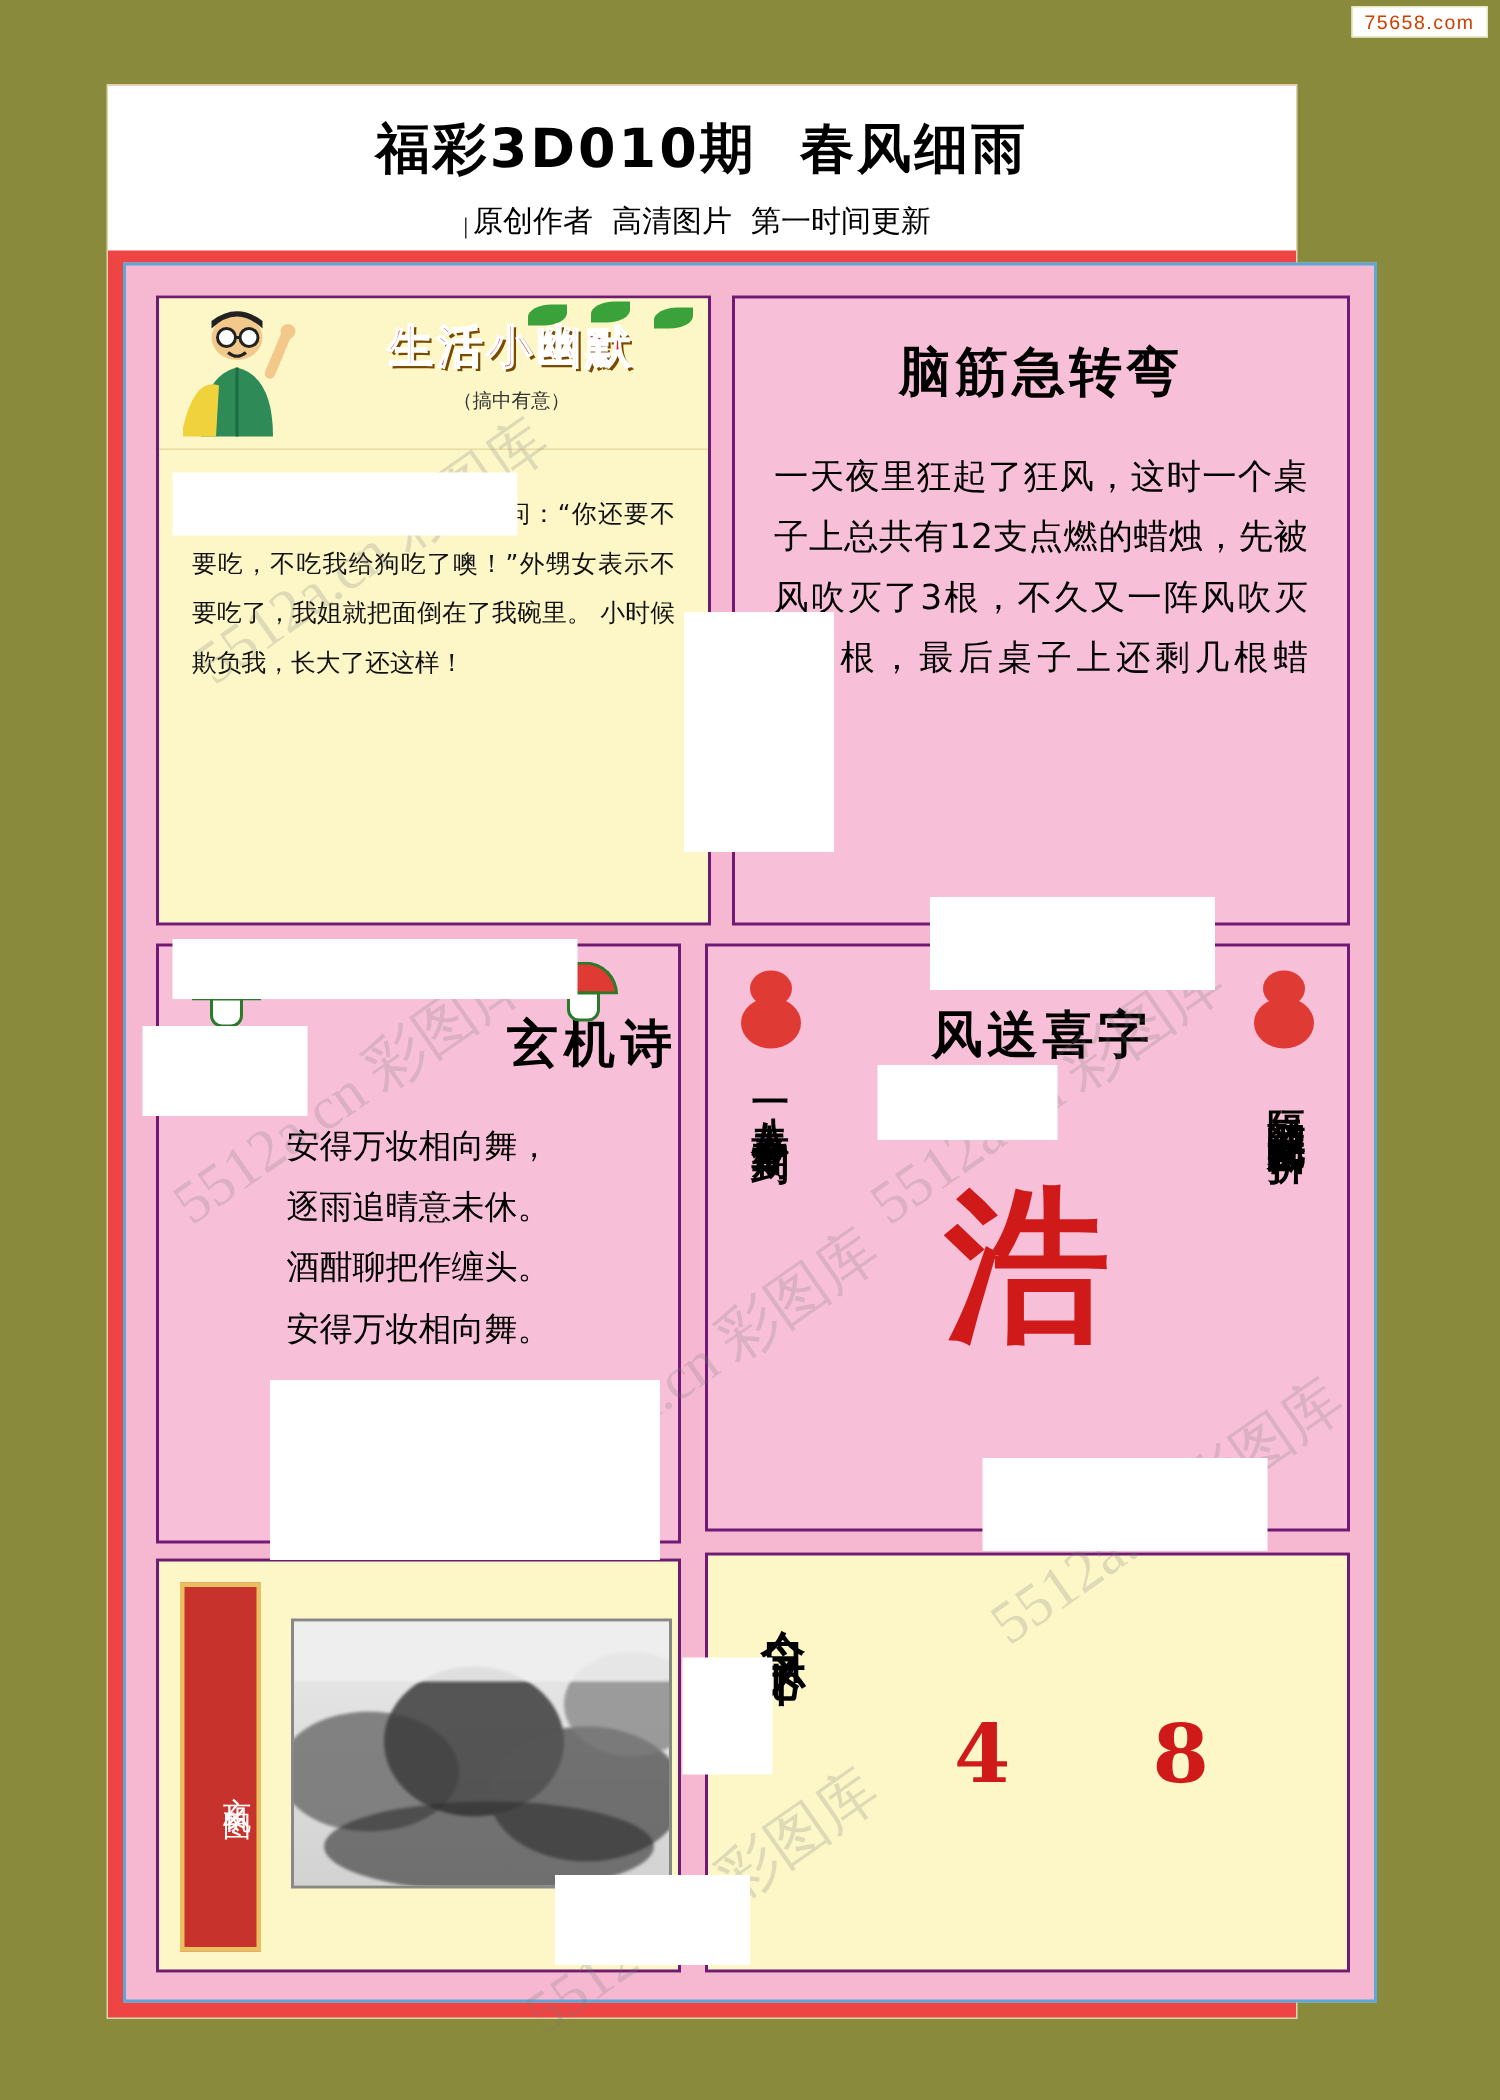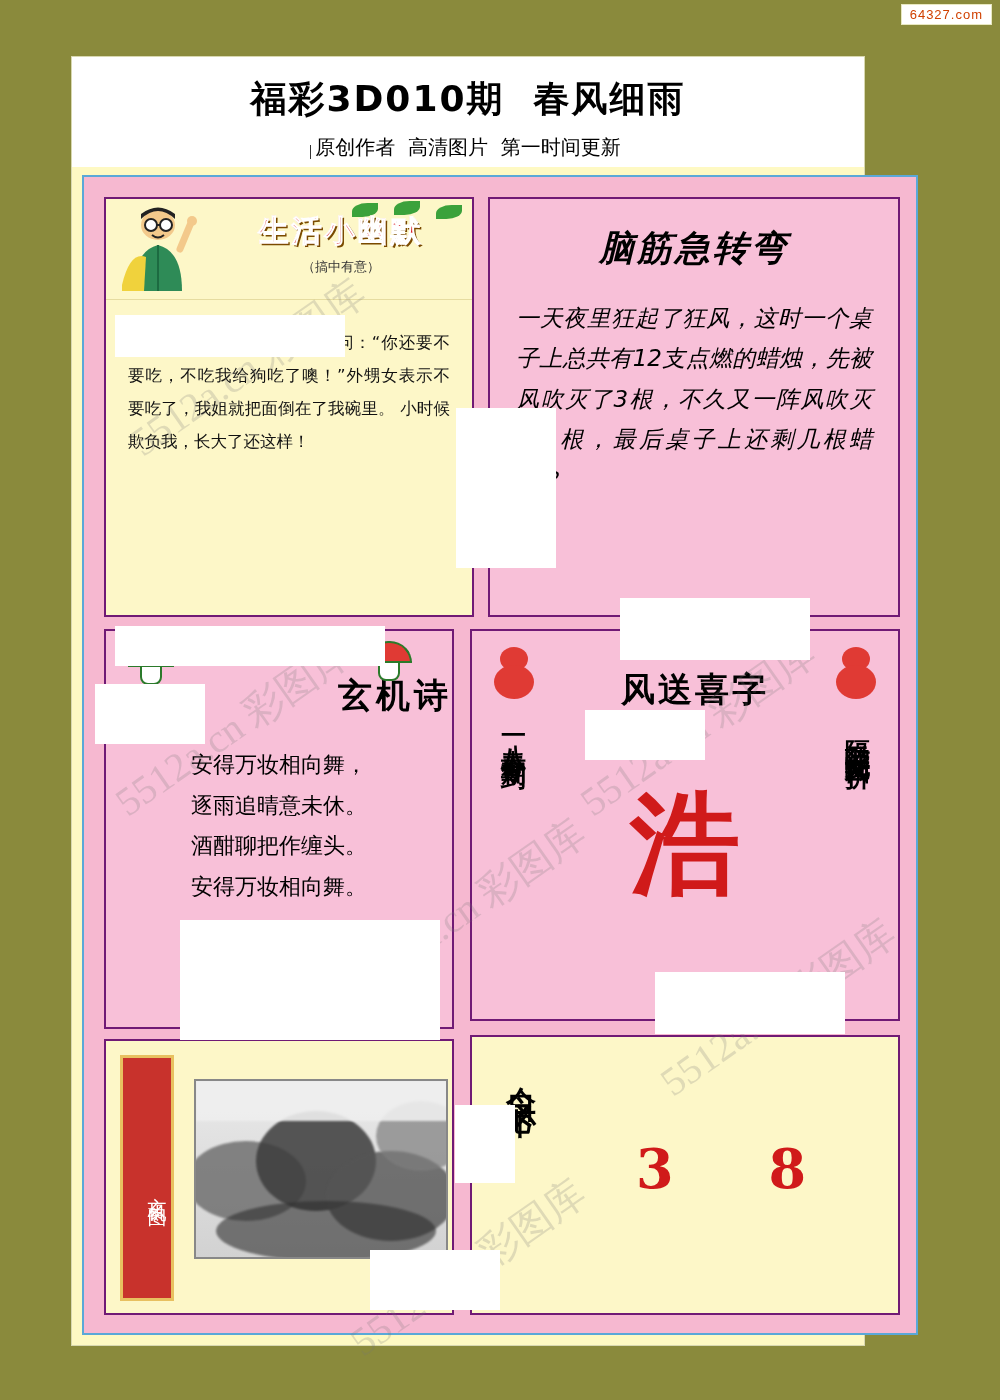--- a/index.html
+++ b/index.html
@@ -25,21 +25,21 @@
     letter-spacing: 1px;
     border: 1px solid #e8e8c0;
     z-index: 50;
   }
   .sheet {
     position: absolute;
     left: 72px;
     top: 57px;
     width: 792px;
     height: 1288px;
-    background: #fef9c3;
+    background: #ef4444;
     box-shadow: 0 0 0 1px #d8d8b0;
   }
   .title-block {
     height: 110px;
     background: #ffffff;
     text-align: center;
     padding-top: 18px;
     box-sizing: border-box;
   }
   .main-title {
@@ -139,21 +139,20 @@
     text-align: justify;
     white-space: pre-wrap;
   }
   
   .panel-riddle {
     left: 404px;
     top: 20px;
     width: 412px;
     height: 420px;
     background: #f8c0d8;
-    font-style: italic;
   }
   .riddle-title {
     text-align: center;
     font-family: "DejaVu Sans", sans-serif;
     font-size: 35px;
     font-weight: bold;
     letter-spacing: 3px;
     margin-top: 26px;
     color: #000;
   }
@@ -356,21 +355,21 @@
   
   .blk {
     position: absolute;
     background: #ffffff;
     z-index: 40;
   }
 </style>
 </head>
 <body>
 
-<div class="corner-badge">64327.com</div>
+<div class="corner-badge">75658.com</div>
 
 <div class="sheet">
 
   <div class="title-block">
     <div class="main-title">福彩3D010期  春风细雨</div>
     <div class="sub-title">原创作者  高清图片  第一时间更新</div>
   </div>
   <div class="tick"></div>
 
   <div class="board">
@@ -446,21 +445,21 @@
         <div class="ink" style="left:60px; top:30px; width:120px; height:100px; background:#3c3c3c; opacity:.85;"></div>
         <div class="ink" style="left:130px; top:70px; width:130px; height:90px; background:#555; opacity:.8;"></div>
         <div class="ink" style="left:180px; top:20px; width:90px; height:70px; background:#7e7e7e; opacity:.7;"></div>
         <div class="ink" style="left:20px; top:120px; width:220px; height:60px; background:#2e2e2e; opacity:.6;"></div>
         <div class="ink" style="left:0; top:0; width:260px; height:40px; background:#efefef; opacity:.9; border-radius:0;"></div>
       </div>
     </div>
 
     <div class="panel panel-must">
       <div class="must-vert">今日必下</div>
-      <div class="must-nums">3 8</div>
+      <div class="must-nums">4 8</div>
     </div>
 
   </div>
 </div>
 
 <div class="wm" style="left:110px; top:340px;">5512a.cn 彩图库</div>
 <div class="wm" style="left:95px; top:700px;">5512a.cn 彩图库</div>
 <div class="wm" style="left:330px; top:880px;">5512a.cn 彩图库</div>
 <div class="wm" style="left:560px; top:700px;">5512a.cn 彩图库</div>
 <div class="wm" style="left:640px; top:980px;">5512a.cn 彩图库</div>

